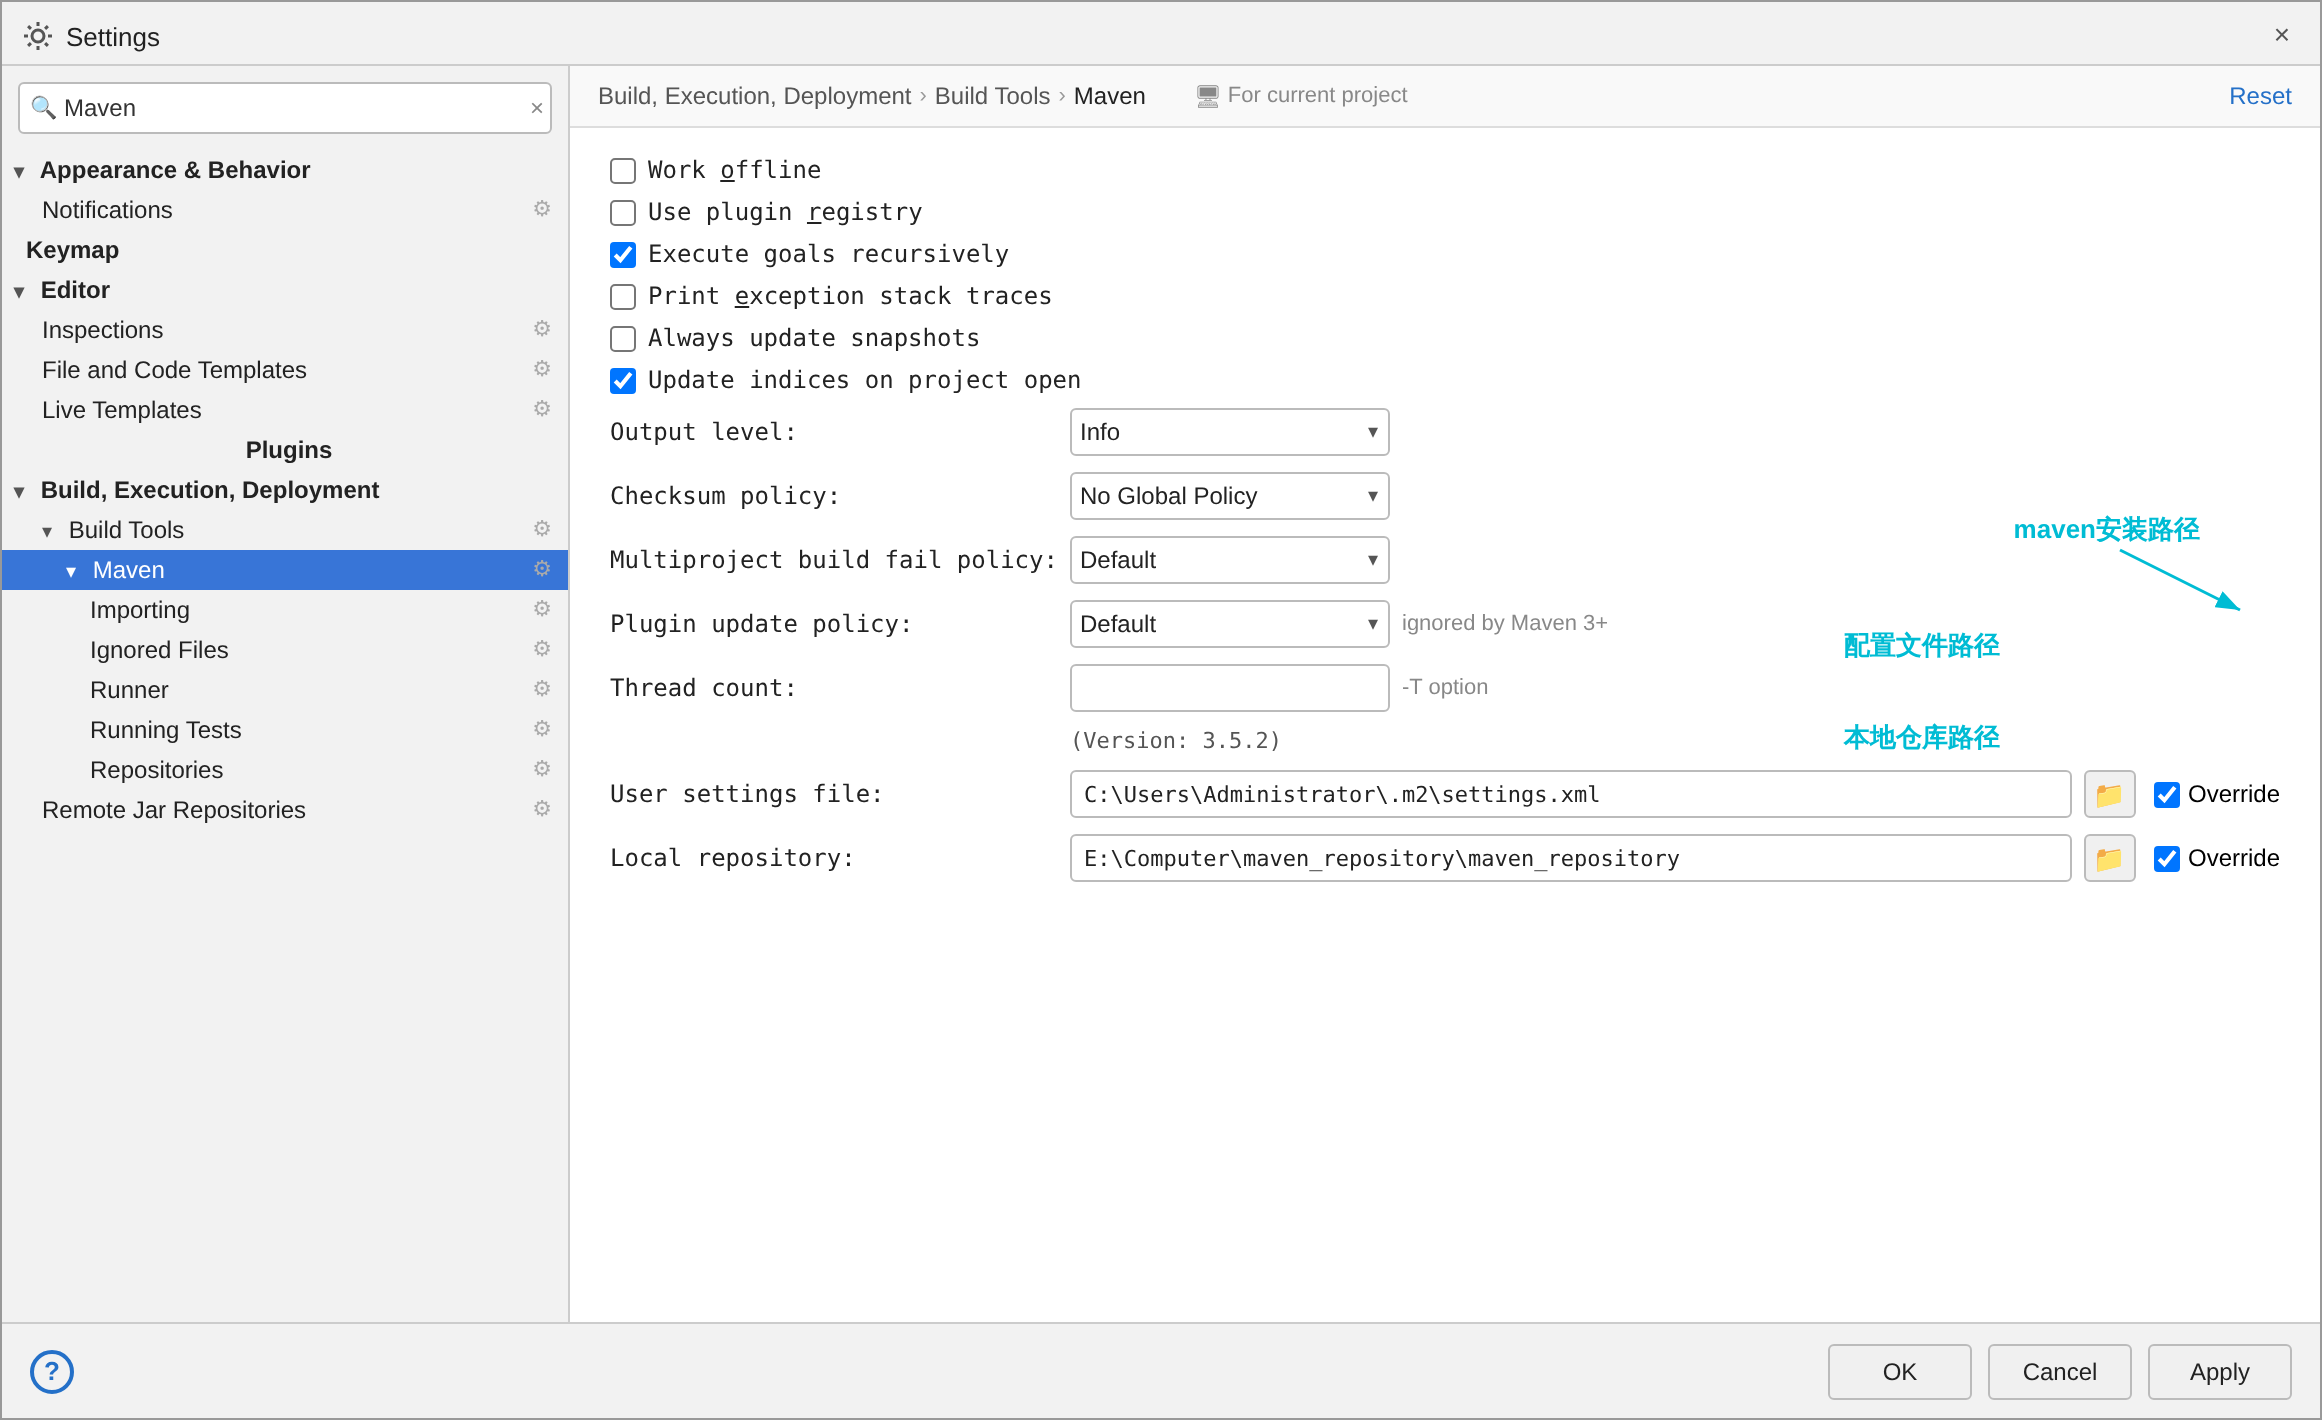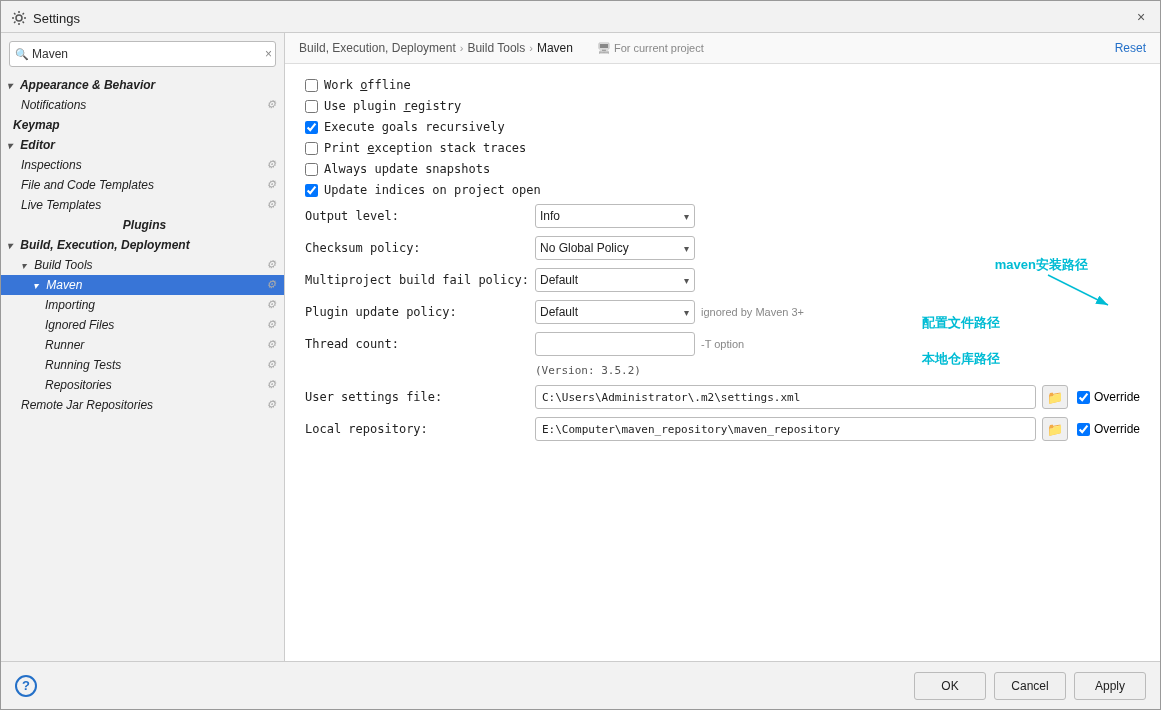--- a/index.html
+++ b/index.html
@@ -104,21 +104,20 @@
       font-size: 12px;
       cursor: pointer;
       border: none;
       background: none;
     }
 
     .tree {
       flex: 1;
       overflow-y: auto;
       padding: 2px 0;
-      font-style: italic;
     }
 
     .tree-item {
       padding: 3px 8px 3px 12px;
       cursor: pointer;
       color: #222;
       user-select: none;
       white-space: nowrap;
     }
 
@@ -631,37 +630,37 @@
           <div style="flex:1; display:flex; align-items:center; gap:3px;">
             <input type="text" class="path-input" value="E:\Computer\maven_repository\maven_repository" style="flex: 1 1 0%; font-family: monospace; font-size: 11px;">
             <button class="browse-btn" style="font-size:13px;">📁</button>
             <div class="override-row">
               <input type="checkbox" checked="" id="override-local" style="">
               <label for="override-local">Override</label>
             </div>
           </div>
         </div>
 
-        <div style="position:absolute; top:192px; right:72px; pointer-events:none;">
+        <div style="position:absolute; top:192px; right:60px; pointer-events:none;">
           <span style="color:#00bcd4; font-size:13px; font-weight:bold;">maven安装路径</span>
           <svg width="80" height="40" style="position:absolute; top:14px; right:-30px;">
             <defs>
               <marker id="arrowhead" markerWidth="8" markerHeight="6" refX="8" refY="3" orient="auto">
                 <polygon points="0 0, 8 3, 0 6" fill="#00bcd4"></polygon>
               </marker>
             </defs>
             <line x1="10" y1="5" x2="70" y2="35" stroke="#00bcd4" stroke-width="1.5" marker-end="url(#arrowhead)"></line>
           </svg>
         </div>
 
         <div style="position:absolute; top:250px; right:160px; pointer-events:none;">
           <span style="color:#00bcd4; font-size:13px; font-weight:bold;">配置文件路径</span>
         </div>
 
-        <div style="position:absolute; top:286px; right:160px; pointer-events:none;">
+        <div style="position:absolute; top:296px; right:160px; pointer-events:none;">
           <span style="color:#00bcd4; font-size:13px; font-weight:bold;">本地仓库路径</span>
         </div>
       </div>
     </div>
   </div>
 
   <div class="bottom-bar">
     <div class="bottom-left">
       <button class="question-btn">?</button>
     </div>

